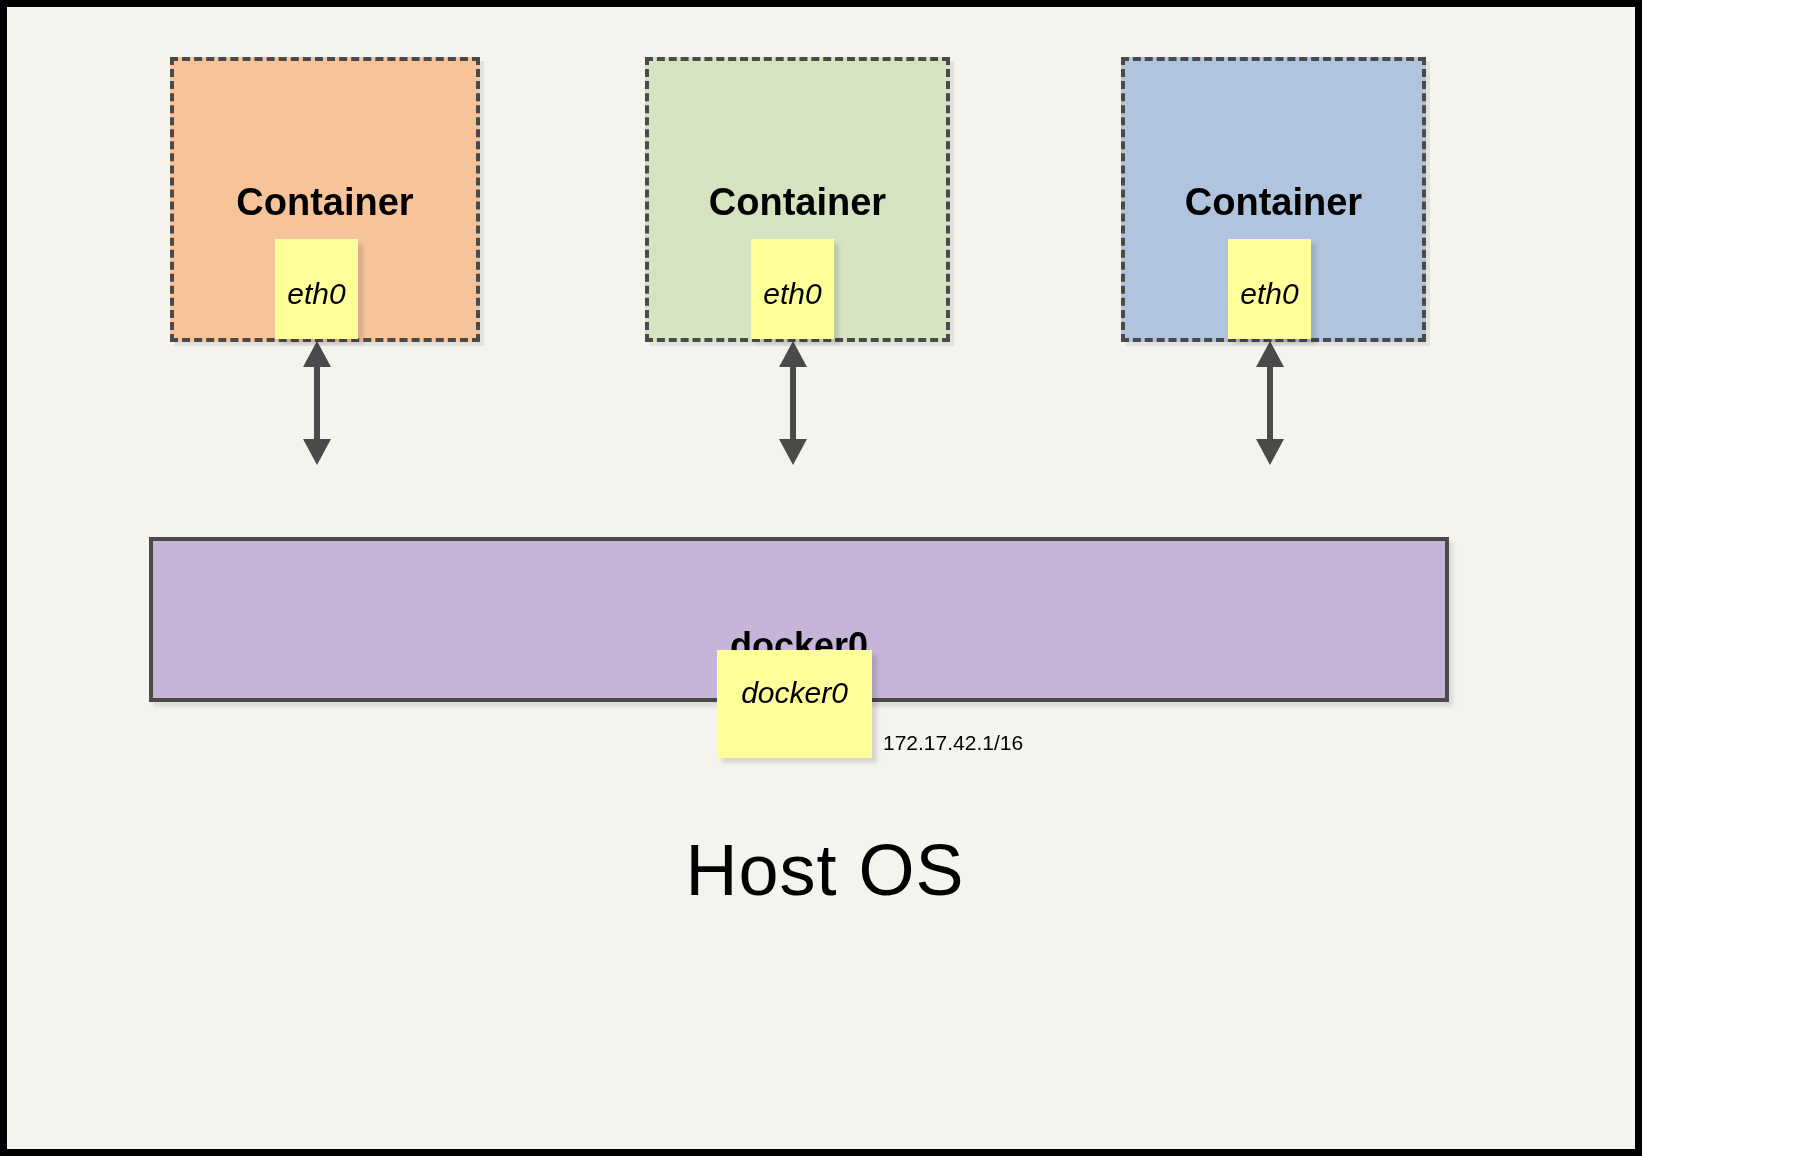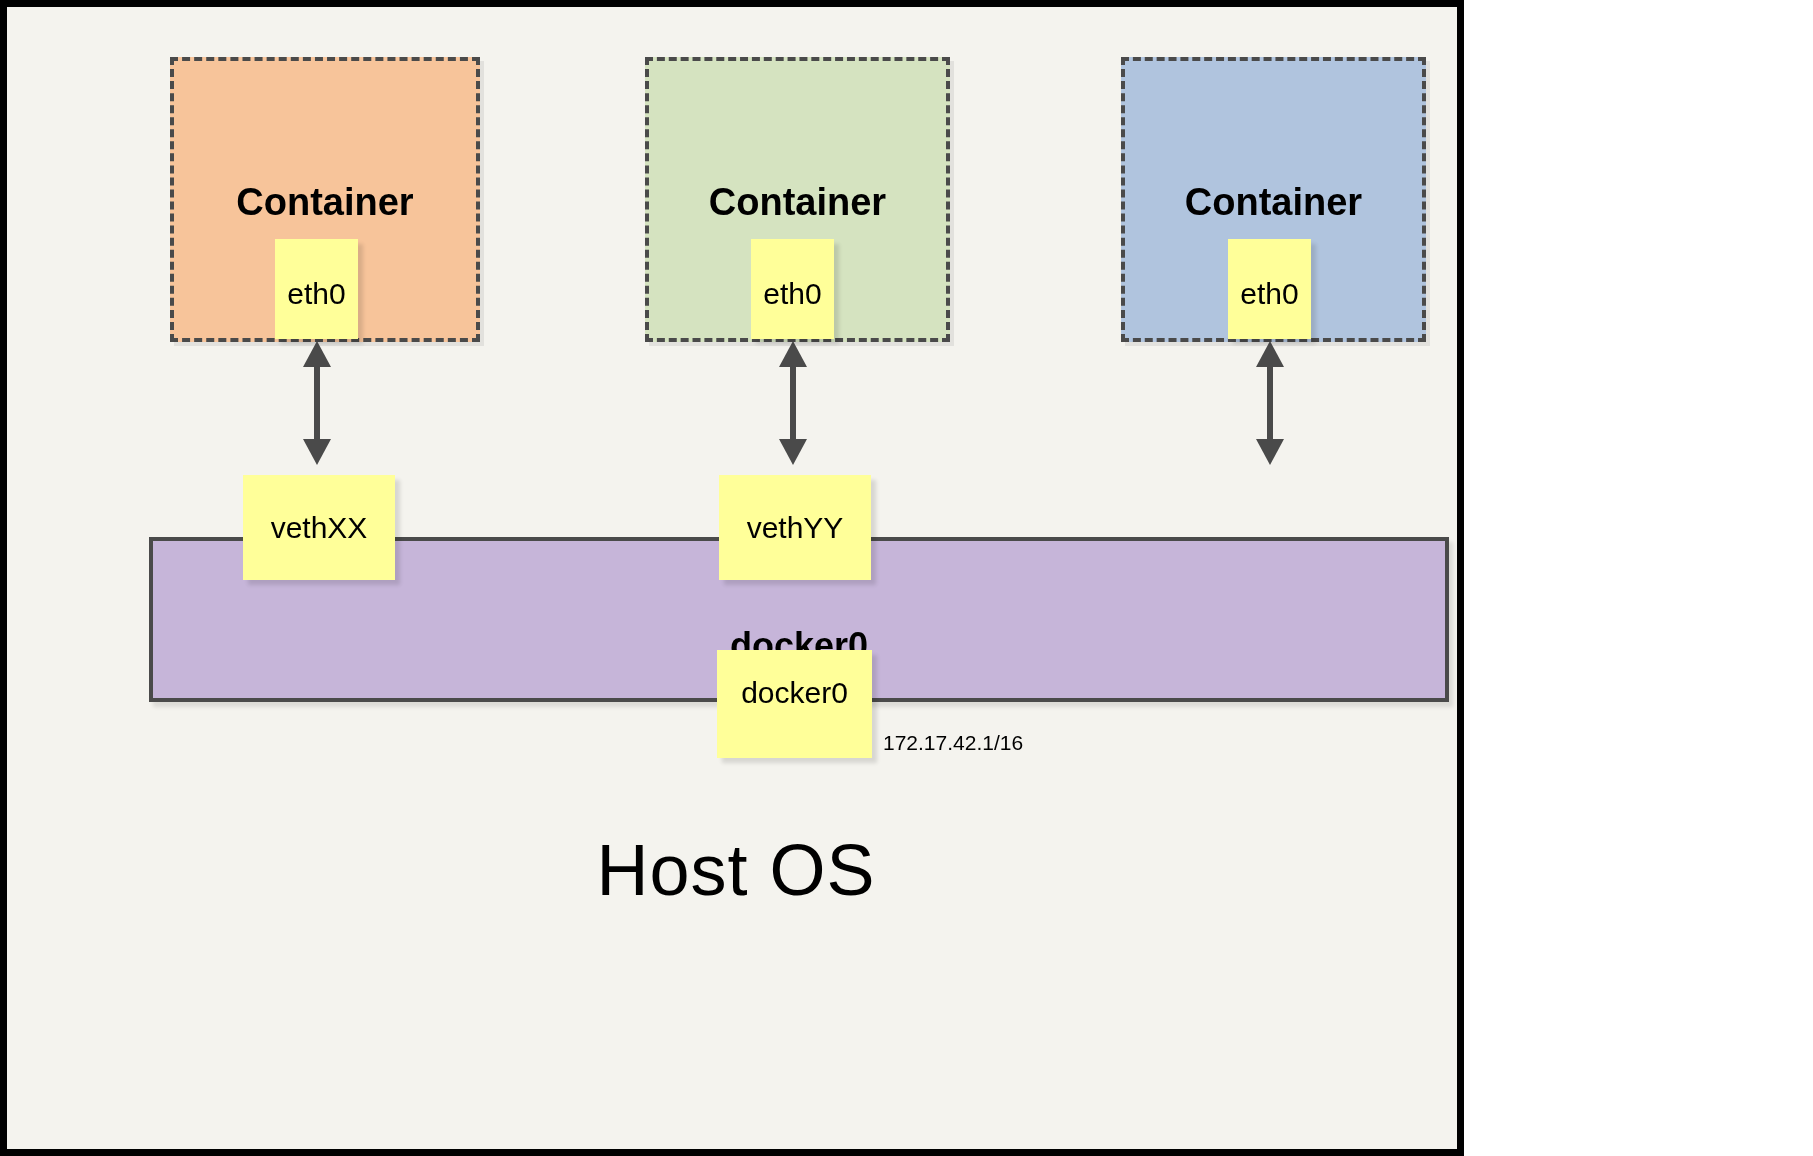--- a/index.html
+++ b/index.html
@@ -6,21 +6,21 @@
   html, body {
     margin: 0;
     padding: 0;
     background: #ffffff;
   }
   body {
     font-family: "Liberation Sans", sans-serif;
   }
   #canvas {
     position: relative;
-    width: 1464px;
+    width: 1642px;
     height: 1156px;
     background: #f4f3ee;
     border: 7px solid #000000;
     box-sizing: border-box;
     overflow: hidden;
   }
 
   
   .container-box {
     position: absolute;
@@ -45,20 +45,21 @@
     position: absolute;
     background: #ffff99;
     box-shadow: 5px 5px 4px rgba(0,0,0,0.12);
     box-sizing: border-box;
     display: flex;
     align-items: center;
     justify-content: center;
     font-size: 30px;
     color: #000000;
     z-index: 6;
+    font-style: italic;
   }
   .chip.eth0 {
     align-items: flex-start;
     padding-top: 38px;
   }
   .chip.veth {
     align-items: center;
   }
   .chip.docker0chip {
     align-items: flex-start;
@@ -155,23 +156,21 @@
     <polygon points="22,4 8,30 36,30" fill="#4a4a4a"></polygon>
     <polygon points="22,128 8,102 36,102" fill="#4a4a4a"></polygon>
   </svg>
 
   <svg class="arrow-svg" id="arrow-3" style="left:1241px; top:330px;" width="44" height="132" viewBox="0 0 44 132">
     <line x1="22" y1="14" x2="22" y2="118" stroke="#4a4a4a" stroke-width="6"></line>
     <polygon points="22,4 8,30 36,30" fill="#4a4a4a"></polygon>
     <polygon points="22,128 8,102 36,102" fill="#4a4a4a"></polygon>
   </svg>
 
-  <div class="chip veth" id="veth-1" style="left:236px; top:468px; width:152px; height:105px;">vethXX</div>
 
-  <div class="chip veth" id="veth-2" style="left:712px; top:468px; width:152px; height:105px;">vethYY</div>
 
 
   <div class="chip docker0chip" id="docker0-chip" style="left:710px; top:643px; width:155px; height:108px;">docker0</div>
 
   <div id="ip-label" style="left:876px; top:724px;">172.17.42.1/16</div>
 
   <div id="host-os-label" style="top:822px;">Host OS</div>
 
 </div>
 

